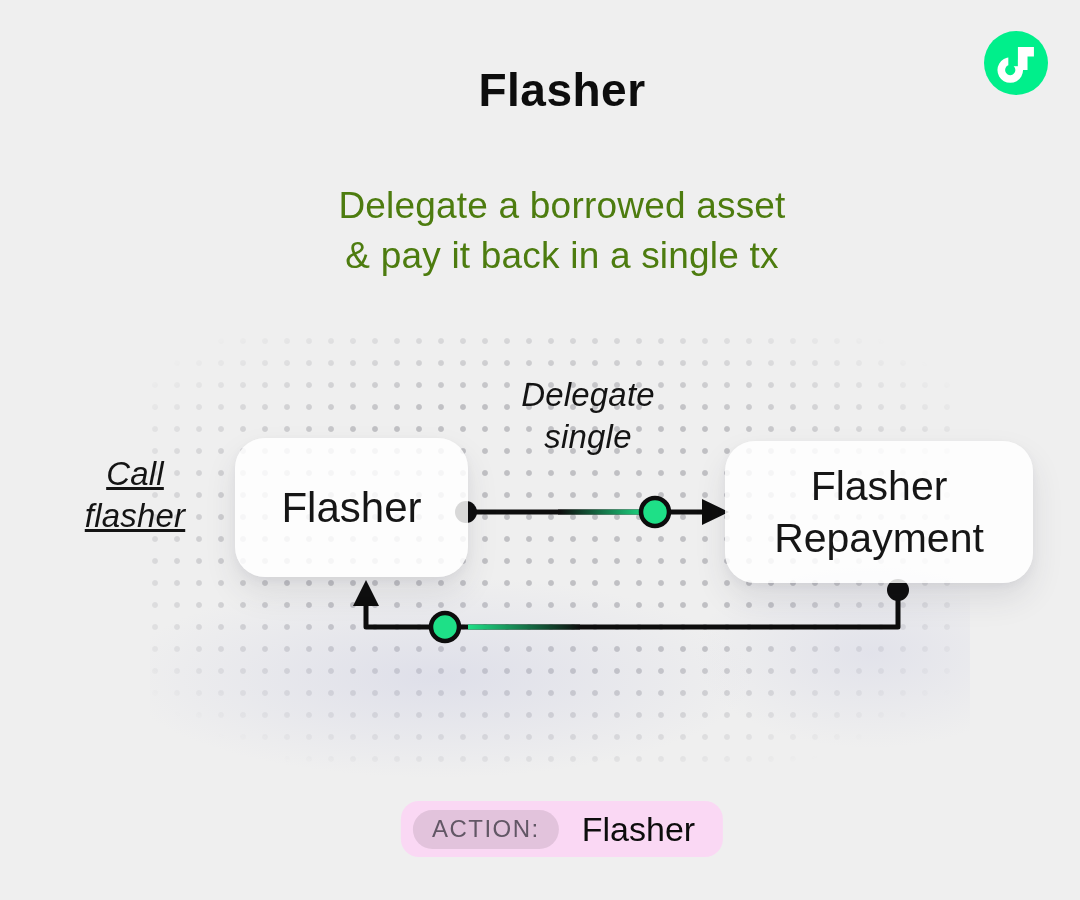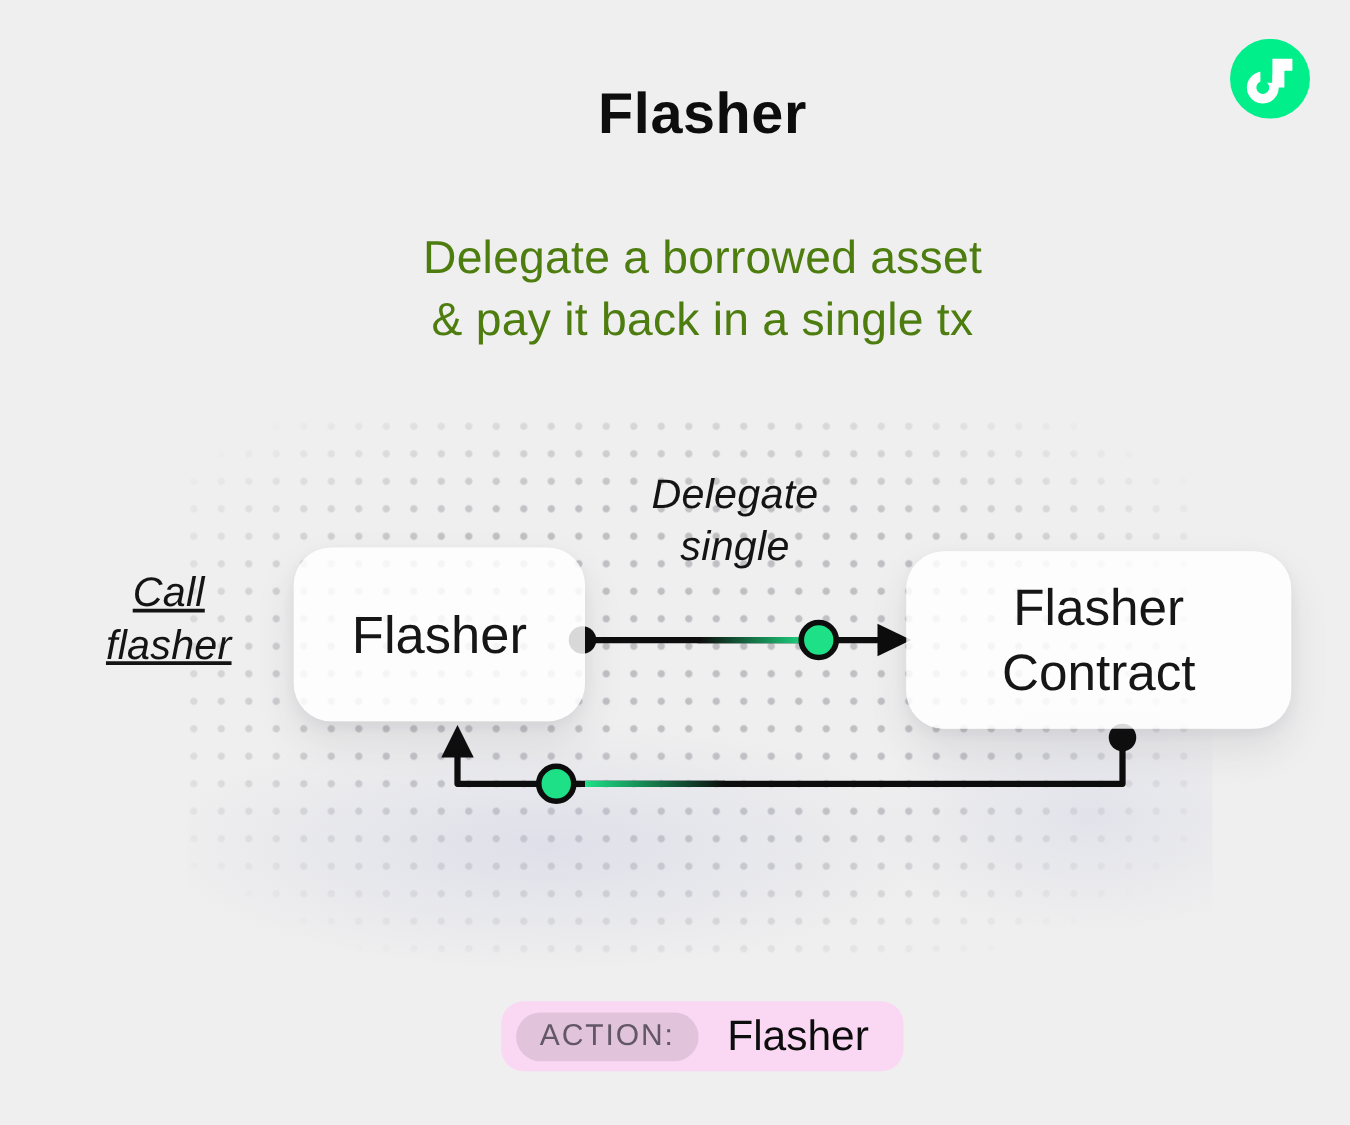--- a/index.html
+++ b/index.html
@@ -206,21 +206,21 @@
     <circle cx="898" cy="590" r="11" fill="#0d0d0d"></circle>
     <circle cx="445" cy="627" r="14" fill="#1EE087" stroke="#0d0d0d" stroke-width="4.5"></circle>
   </svg>
 
   <div class="node node-flasher">
     <span>Flasher</span>
   </div>
   <div class="node node-receiver">
     <span>
       <div>Flasher</div>
-      <div>Contract</div>
+      <div>Repayment</div>
     </span>
   </div>
 
   <div class="flow-label label-call">
     <div>Call</div>
     <div>flasher</div>
   </div>
   <div class="flow-label label-delegate">
     <div>Delegate</div>
     <div>single</div>

